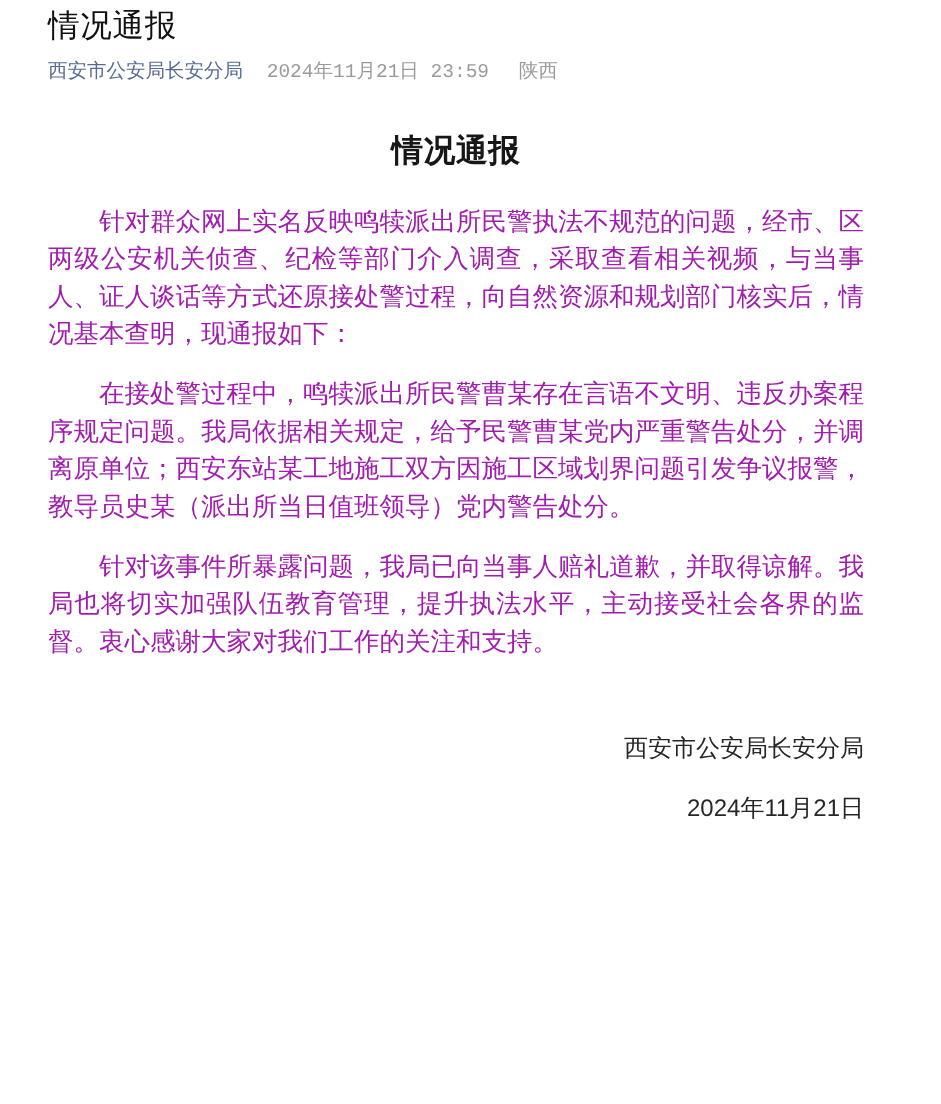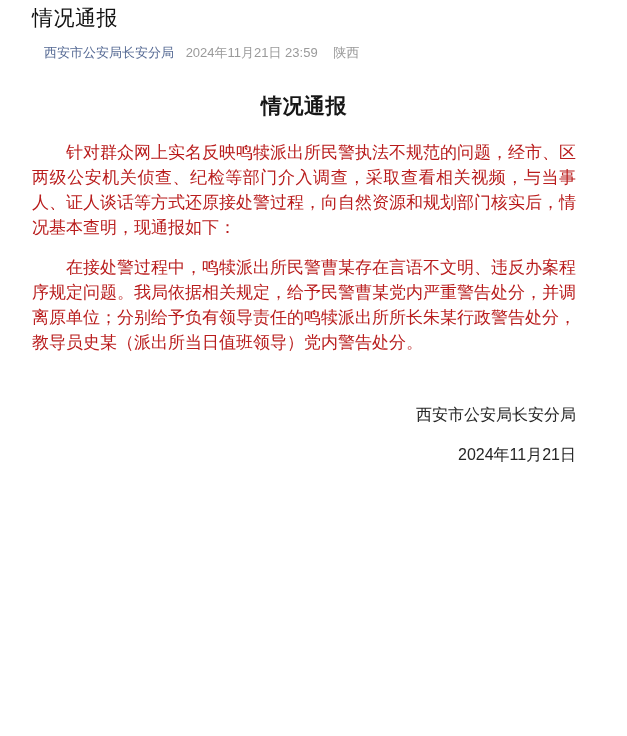--- a/index.html
+++ b/index.html
@@ -20,22 +20,23 @@
     font-size: 21px;
     line-height: 28px;
     font-weight: 400;
     color: #111111;
     margin: 0 0 7px 0;
     letter-spacing: 0.5px;
   }
   .byline {
     font-size: 13px;
     line-height: 18px;
-    margin: 12px;
+    margin: 0;
     white-space: nowrap;
+    font-family: Liberation Mono, monospace;
   }
   .byline .account {
     color: #576b95;
     margin-right: 8px;
     cursor: pointer;
   }
   .byline .time {
     color: #9a9a9a;
   }
   .byline .loc {
@@ -47,21 +48,21 @@
     line-height: 28px;
     font-weight: 700;
     color: #171717;
     text-align: center;
     margin: 30px 0 20px 0;
     letter-spacing: 0.5px;
   }
   p.body-para {
     font-size: 17px;
     line-height: 25px;
-    color: #b91c1c;
+    color: #a21caf;
     text-align: justify;
     text-indent: 2em;
     margin: 0 0 15px 0;
   }
   p.signature {
     font-size: 16px;
     line-height: 25px;
     color: #262626;
     text-align: right;
     margin: 47px 0 15px 0;
@@ -87,21 +88,22 @@
     <span class="loc">陕西</span>
   </div>
 
   <div>
     <h2 class="doc-title">情况通报</h2>
 
     <p class="body-para">针对群众网上实名反映鸣犊派出所民警执法不规范的问题，经市、区两级公安机关侦查、纪检等部门介入调查，采取查看相关视频，与当事人、证人谈话等方式还原接处警过程，向自然资源和规划部门核实后，情况基本查明，现通报如下：</p>
 
 
 
-    <p class="body-para">在接处警过程中，鸣犊派出所民警曹某存在言语不文明、违反办案程序规定问题。我局依据相关规定，给予民警曹某党内严重警告处分，并调离原单位；分别给予负有领导责任的鸣犊派出所所长朱某行政警告处分，教导员史某（派出所当日值班领导）党内警告处分。</p>
+    <p class="body-para">在接处警过程中，鸣犊派出所民警曹某存在言语不文明、违反办案程序规定问题。我局依据相关规定，给予民警曹某党内严重警告处分，并调离原单位；西安东站某工地施工双方因施工区域划界问题引发争议报警，教导员史某（派出所当日值班领导）党内警告处分。</p>
 
+    <p class="body-para">针对该事件所暴露问题，我局已向当事人赔礼道歉，并取得谅解。我局也将切实加强队伍教育管理，提升执法水平，主动接受社会各界的监督。衷心感谢大家对我们工作的关注和支持。</p>
 
     <p class="signature">西安市公安局长安分局</p>
 
     <p class="pub-date">2024年11月21日</p>
   </div>
 
 </div>
 
 </body></html>

